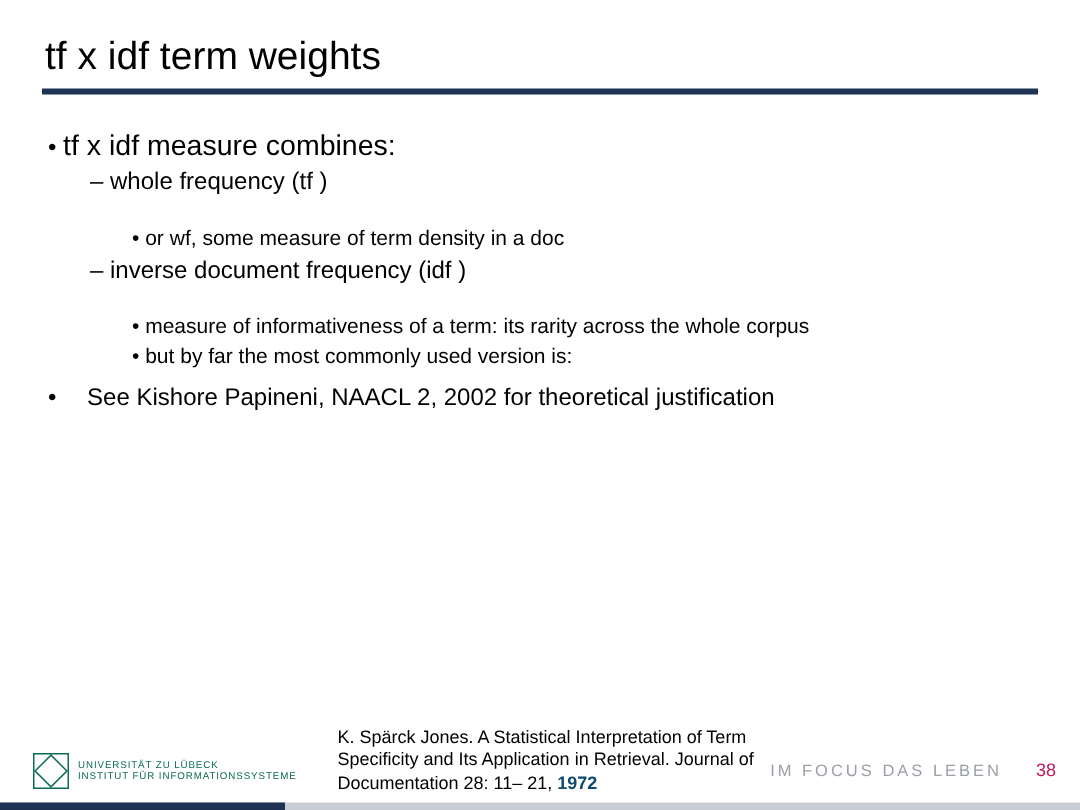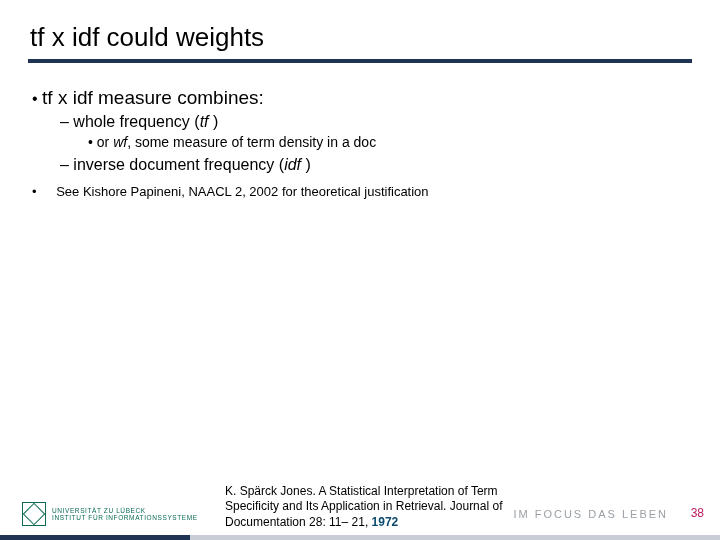--- a/index.html
+++ b/index.html
@@ -34,24 +34,24 @@
     flex: 1;
     padding-left: 4px;
   }
   ul { list-style: none; }
   .lvl1 > li { margin-bottom: 4px; }
   .lvl1 > li::before { content: "• "; }
   .lvl1-text { font-size: 19px; }
   .lvl2 { margin-left: 28px; margin-top: 4px; }
   .lvl2 > li { font-size: 16px; margin-bottom: 2px; }
   .lvl2 > li::before { content: "– "; }
-  .lvl3 { margin-left: 28px; margin-top: 2px; margin-bottom: 4px; }
+  .lvl3 { margin-left: 28px; margin-top: 18px; margin-bottom: 4px; }
   .lvl3 > li { font-size: 14px; line-height: 1.35; margin-bottom: 1px; }
   .lvl3 > li::before { content: "• "; }
-  .ital { font-style: italic; }
+  .ital { }
   .sub { font-size: 0.72em; vertical-align: sub; }
   .formula-wrap {
     margin: 10px 0 16px 100px;
   }
   .formula {
     font-family: "Times New Roman", serif;
     font-size: 19px;
     display: inline-flex;
     align-items: center;
     gap: 6px;
@@ -66,21 +66,21 @@
   .frac {
     display: inline-flex;
     flex-direction: column;
     align-items: center;
     line-height: 1.05;
     font-size: 17px;
   }
   .frac .num { border-bottom: 1px solid #000; padding: 0 4px; }
   .frac .den { padding: 0 4px; }
   .note-list { margin-top: 10px; }
-  .note-list > li { font-size: 13px; }
+  .note-list > li { font-size: 16px; }
   .note-list > li::before { content: "• "; }
   .note-text { margin-left: 16px; }
   .footer {
     position: absolute;
     left: 0; right: 0; bottom: 0;
     height: 60px;
   }
   .foot-logo {
     position: absolute;
     left: 22px;
@@ -145,39 +145,41 @@
     position: absolute;
     left: 0; top: 0;
     width: 190px; height: 5px;
     background: #1f3355;
   }
 </style>
 </head>
 <body>
 
 <div class="slide">
-  <div class="title">tf x idf could weights</div>
+  <div class="title">tf x idf term weights</div>
   <div class="title-rule"></div>
 
   <div class="content">
     <ul class="lvl1">
       <li>
         <span class="lvl1-text">tf x idf measure combines:</span>
         <ul class="lvl2">
           <li>
             <span>whole frequency (</span><span class="ital">tf </span><span>)</span>
             <ul class="lvl3">
               <li>
                 <span>or </span><span class="ital">wf</span><span>, some measure of term density in a doc</span>
               </li>
             </ul>
           </li>
           <li>
             <span>inverse document frequency (</span><span class="ital">idf </span><span>)</span>
             <ul class="lvl3">
+              <li><span>measure of informativeness of a term: its rarity across the whole corpus</span></li>
+              <li><span>but by far the most commonly used version is:</span></li>
             </ul>
           </li>
         </ul>
       </li>
     </ul>
 
 
     <ul class="lvl1 note-list">
       <li><span class="note-text">See Kishore Papineni, NAACL 2, 2002 for theoretical justification</span></li>
     </ul>

